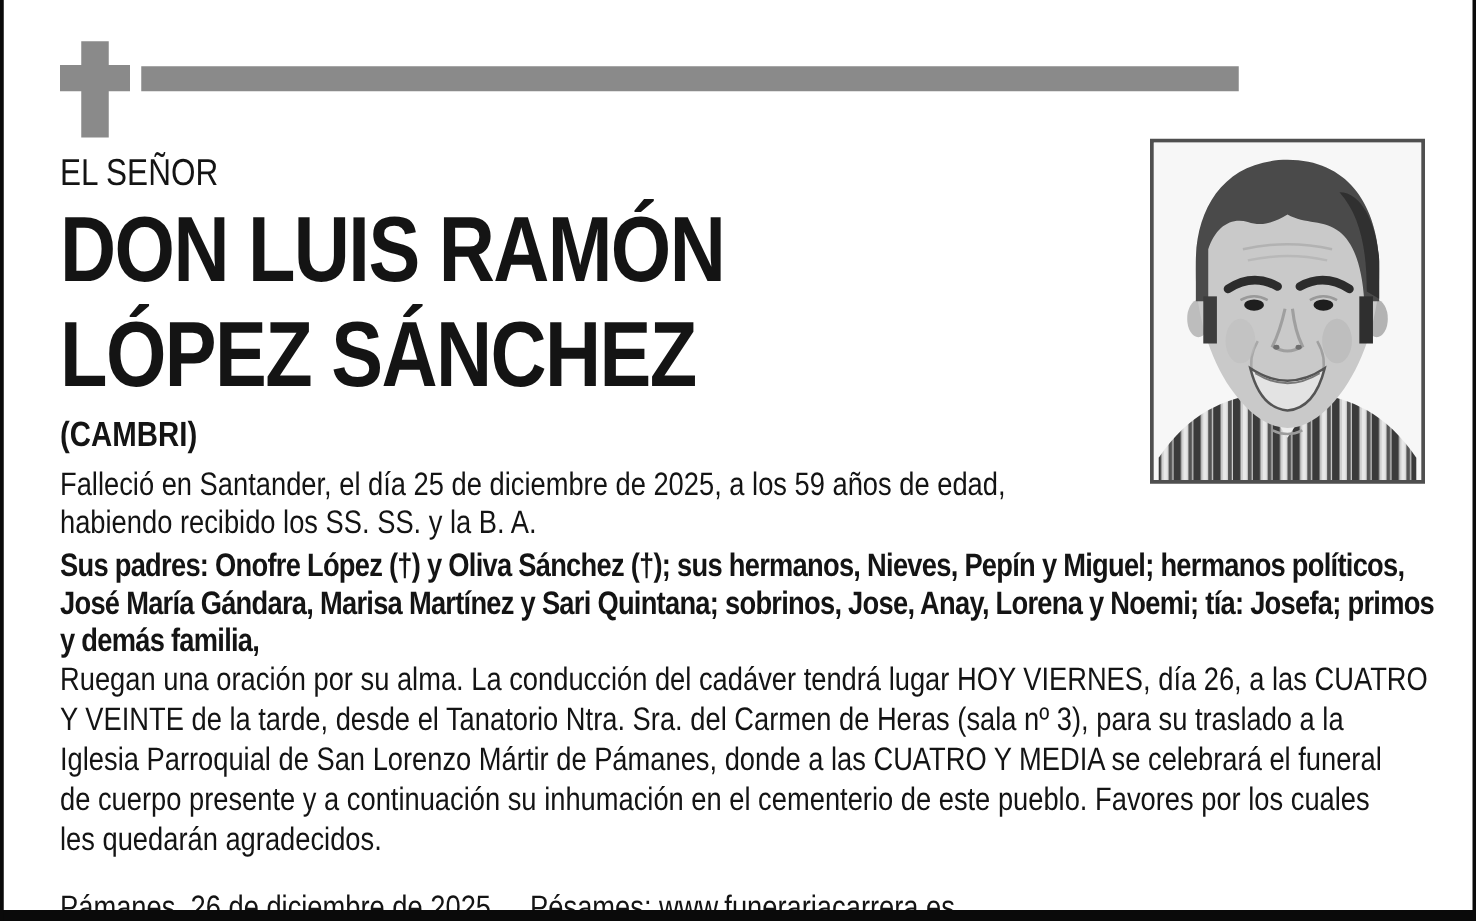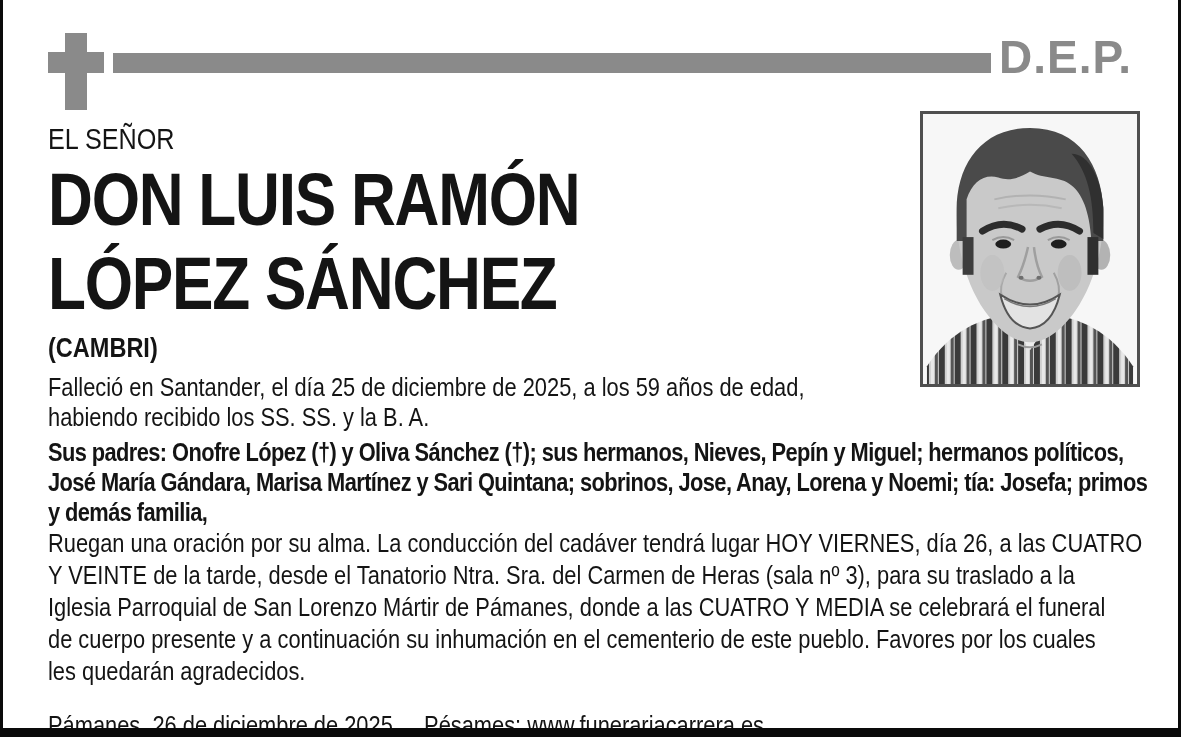--- a/index.html
+++ b/index.html
@@ -40,21 +40,20 @@
 </head>
 <body>
 
 <div class="page">
 
   <div class="cross">
     <div class="stem"></div>
     <div class="arm"></div>
   </div>
   <div class="rule"></div>
-  <div class="dep">D.E.P.</div>
 
   <div class="photo-frame">
     <svg viewBox="0 0 216 272" preserveAspectRatio="none">
       <defs>
         <pattern id="stripes" width="16" height="16" patternUnits="userSpaceOnUse">
           <rect x="0" y="0" width="16" height="16" fill="#cfcfcf"></rect>
           <rect x="0" y="0" width="6" height="16" fill="#3a3a3a"></rect>
           <rect x="8" y="0" width="3" height="16" fill="#e8e8e8"></rect>
           <rect x="12" y="0" width="3" height="16" fill="#555"></rect>
         </pattern>

